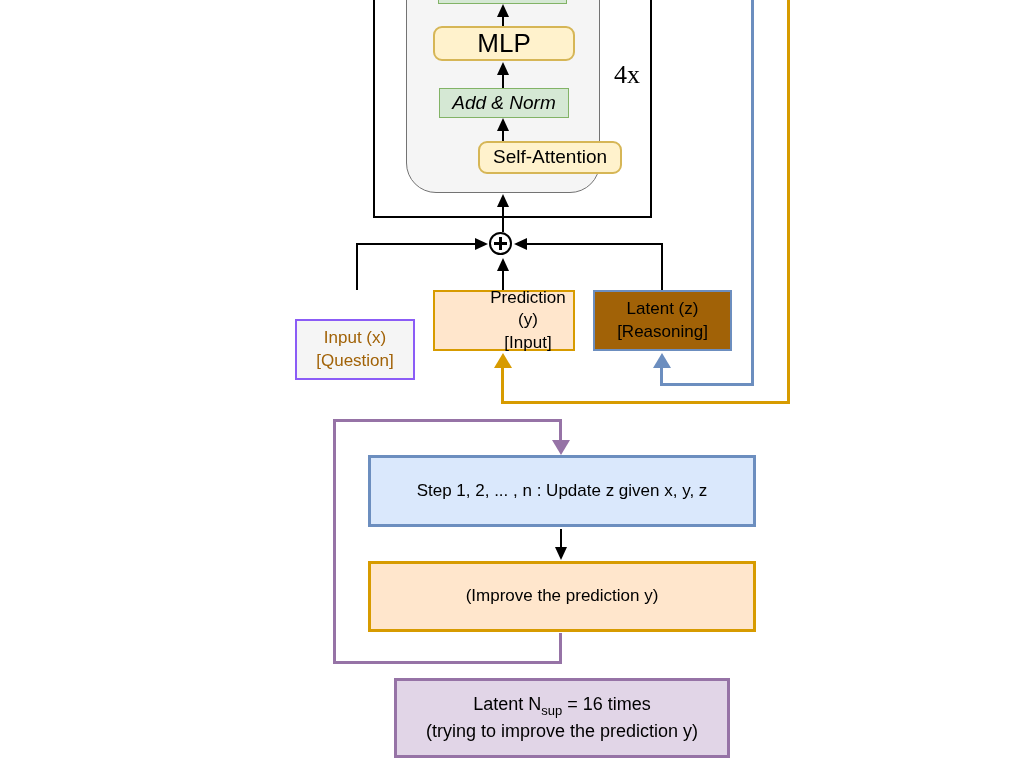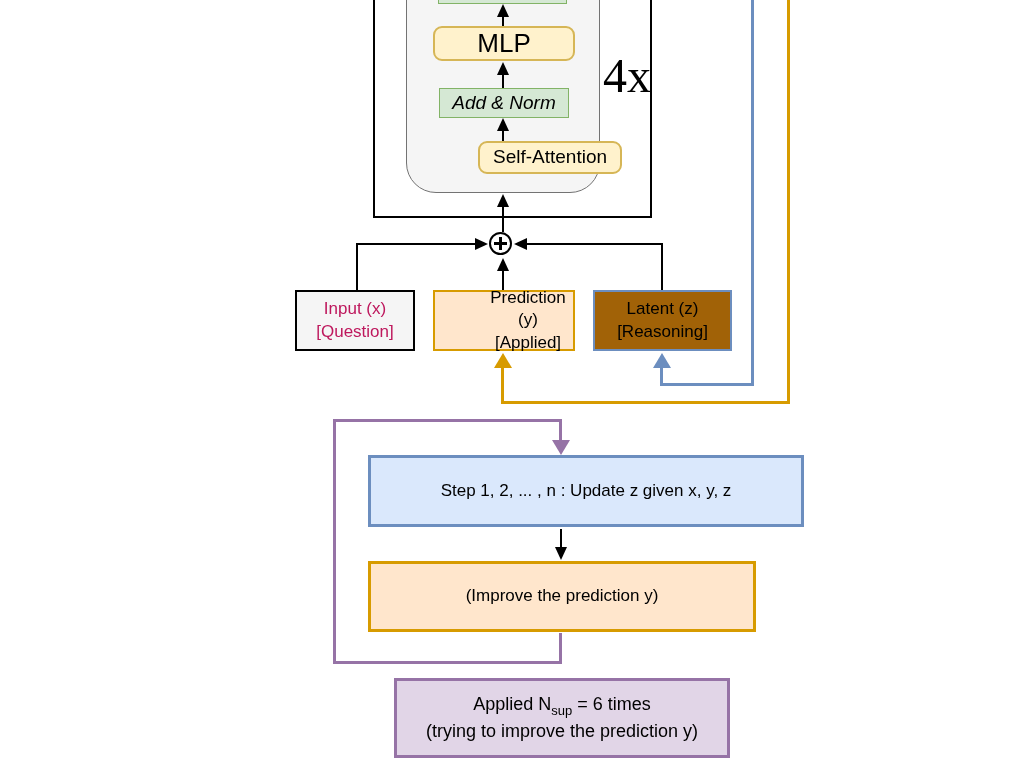--- a/index.html
+++ b/index.html
@@ -12,21 +12,21 @@
     color:#000;
   }
   .abs{position:absolute;box-sizing:border-box;}
   .box{
     display:flex;flex-direction:column;align-items:center;justify-content:center;
     text-align:center;line-height:1.3;
   }
   
   .yellow{background:#fff2cc;border:2px solid #d6b656;border-radius:9px;}
   .green{background:#d5e8d4;border:1.5px solid #82b366;font-style:italic;}
-  .grayb{background:#f5f5f5;border:2px solid #000000;color:#be185d;}
+  .grayb{background:#f5f5f5;border:2px solid #8b5cf6;color:#a16207;margin-top:29px;}
   .orangeb{background:#ffe6cc;border:2px solid #d79b00;padding-left:48px;}
   .blueb{background:#a16207;border:2px solid #6c8ebf;}
   .purpleb{background:#e1d5e7;border:3px solid #9673a6;}
   .blue-thick{background:#dae8fc;border:3px solid #6c8ebf;}
   .orange-thick{background:#ffe6cc;border:3.5px solid #d79b00;}
   
   .lineK{background:#000000;}
   .lineB{background:#6c8ebf;}
   .lineO{background:#d79b00;}
   .lineP{background:#9673a6;}
@@ -49,21 +49,21 @@
   }
   .plus-h{width:13px;height:3px;background:#000;position:absolute;}
   .plus-v{width:3px;height:13px;background:#000;position:absolute;}
   
   .t-mlp{font-size:26px;}
   .t-addnorm{font-size:19px;}
   .t-attn{font-size:19px;}
   .t-node{font-size:17px;}
   .t-step{font-size:17px;}
   .t-applied{font-size:18px;}
-  .t-4x{font-family:"Liberation Serif", serif;font-size:48px;}
+  .t-4x{font-family:"Liberation Serif", serif;font-size:26px;}
   sub.nsub{font-size:13px;}
 </style>
 </head>
 <body>
 
 <div class="canvas">
 
   <div class="abs outer-rect" style="left:373px;top:-12px;width:279px;height:230px;"></div>
 
   <div class="abs tf-container" style="left:406px;top:-24px;width:194px;height:217px;"></div>
@@ -114,21 +114,21 @@
   <div class="abs lineK" style="left:502px;top:270px;width:2px;height:20px;"></div>
   <div class="abs tri tri-up-k" style="left:497px;top:258px;"></div>
 
   <div class="abs box grayb t-node" style="left:295px;top:290px;width:120px;height:61px;">
     <span>Input (x)</span>
     <span>[Question]</span>
   </div>
 
   <div class="abs box orangeb t-node" style="left:433px;top:290px;width:142px;height:61px;">
     <span>Prediction (y)</span>
-    <span>[Applied]</span>
+    <span>[Input]</span>
   </div>
 
   <div class="abs box blueb t-node" style="left:593px;top:290px;width:139px;height:61px;">
     <span>Latent (z)</span>
     <span>[Reasoning]</span>
   </div>
 
   <div class="abs lineB" style="left:751px;top:0px;width:3px;height:386px;"></div>
   <div class="abs lineB" style="left:660px;top:383px;width:94px;height:3px;"></div>
   <div class="abs lineB" style="left:660px;top:366px;width:3px;height:20px;"></div>
@@ -139,31 +139,31 @@
   <div class="abs lineO" style="left:501px;top:367px;width:3px;height:37px;"></div>
   <div class="abs tri tri-up-o" style="left:494px;top:353px;"></div>
 
   <div class="abs lineP" style="left:333px;top:419px;width:229px;height:3px;"></div>
   <div class="abs lineP" style="left:333px;top:419px;width:3px;height:245px;"></div>
   <div class="abs lineP" style="left:333px;top:661px;width:229px;height:3px;"></div>
   <div class="abs lineP" style="left:559px;top:633px;width:3px;height:31px;"></div>
   <div class="abs lineP" style="left:559px;top:419px;width:3px;height:23px;"></div>
   <div class="abs tri tri-down-p" style="left:552px;top:440px;"></div>
 
-  <div class="abs box blue-thick t-step" style="left:368px;top:455px;width:436px;height:72px;">
+  <div class="abs box blue-thick t-step" style="left:368px;top:455px;width:388px;height:72px;">
     <span>Step 1, 2, ... , n : Update z given x, y, z</span>
   </div>
 
   <div class="abs lineK" style="left:560px;top:529px;width:2px;height:19px;"></div>
   <div class="abs tri tri-down-k" style="left:555px;top:547px;"></div>
 
   <div class="abs box orange-thick t-step" style="left:368px;top:561px;width:388px;height:71px;">
     <span>(Improve the prediction y)</span>
   </div>
 
   <div class="abs box purpleb t-applied" style="left:394px;top:678px;width:336px;height:80px;">
     <span>
-      <span>Applied N</span><sub class="nsub">sup</sub><span> = 6 times</span>
+      <span>Latent N</span><sub class="nsub">sup</sub><span> = 16 times</span>
     </span>
     <span>(trying to improve the prediction y)</span>
   </div>
 
 </div>
 
 </body></html>

